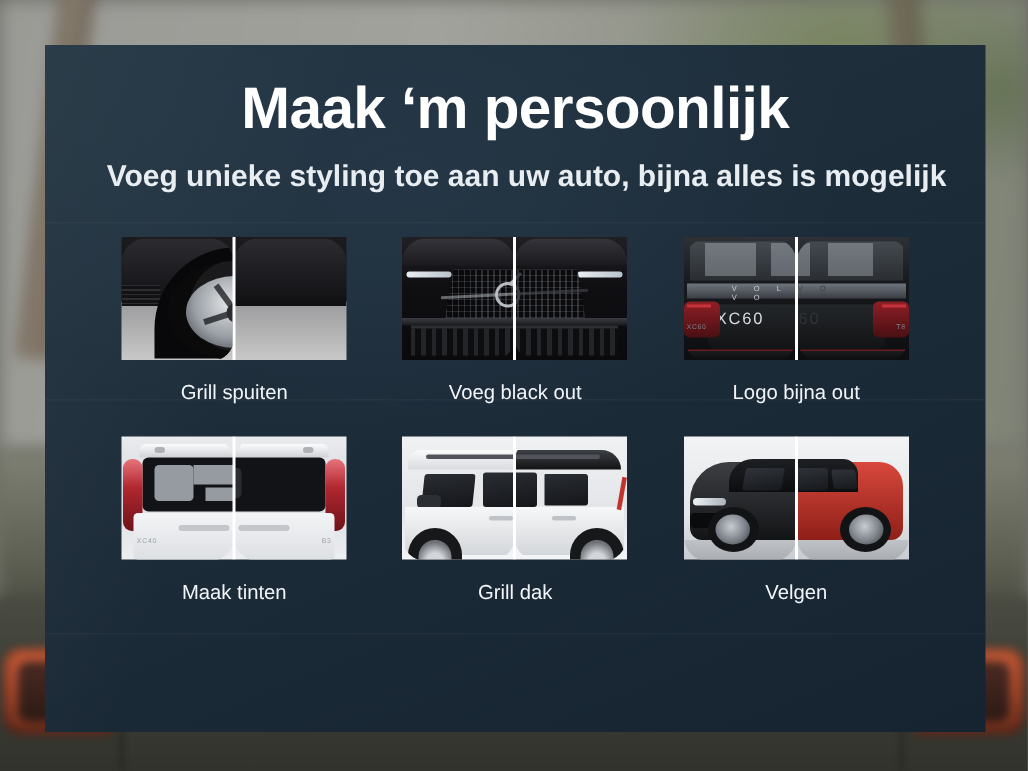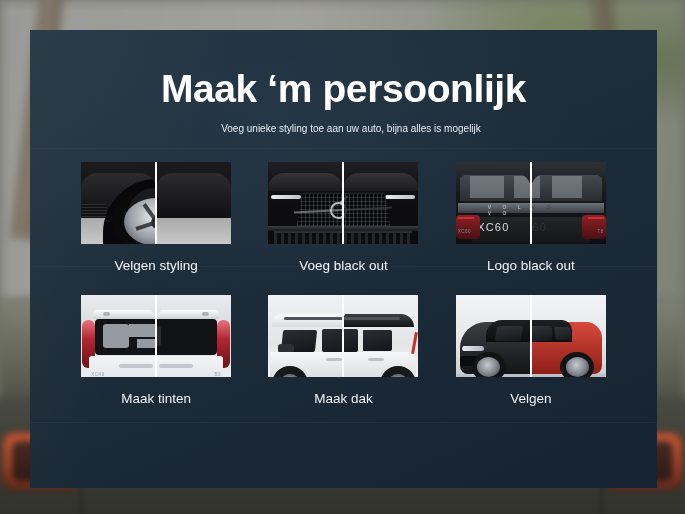--- a/index.html
+++ b/index.html
@@ -75,46 +75,46 @@
     width: 260px; height: 560px;
     background: linear-gradient(100deg, rgba(255,255,255,.055), rgba(255,255,255,0) 65%);
     transform: rotate(10deg);
     pointer-events: none;
   }
   .panel-streak {
     position: absolute; left: 0; right: 0; height: 1px;
     background: rgba(255,255,255,.035);
   }
 
-  .header { position: relative; text-align: center; padding-top: 38px; }
+  .header { position: relative; text-align: center; padding-top: 22px; }
   .title {
     font-size: 39px; font-weight: 700; color: #ffffff;
     letter-spacing: -.4px; line-height: 1.08;
   }
   .subtitle {
-    margin-top: 13px; font-size: 10px; color: #e8edf2; font-weight: 400; margin-left: 15px;
+    margin-top: 13px; font-size: 20px; color: #e8edf2; font-weight: 700; margin-left: 15px;
   }
 
   
   .grid {
     position: relative;
     margin: 28px auto 0;
     width: 562px;
     display: grid;
     grid-template-columns: repeat(3, 1fr);
     row-gap: 22px;
   }
   .cell { display: flex; flex-direction: column; align-items: center; }
   .thumb {
     position: relative;
     width: 150px; height: 82px;
     overflow: hidden;
     background: #0c0c0c;
   }
-  .thumb .half { position: absolute; top: 11px; height: 100%; width: 50%; overflow: hidden; border-radius: 16px; }
+  .thumb .half { position: absolute; top: 1px; height: 100%; width: 50%; overflow: hidden; border-radius: 16px; }
   .thumb .half.l { left: 0; }
   .thumb .half.r { right: 0; }
   .divider {
     position: absolute; left: 50%; top: 0; width: 2px; height: 100%;
     background: #ffffff; transform: translateX(-1px); z-index: 9;
   }
   .caption {
     margin-top: 14px; font-size: 13.5px; color: #f2f5f8; font-weight: 400;
   }
 
@@ -465,21 +465,21 @@
           </div>
         </div>
         <div class="half r">
           <div style="position:absolute;right:0;top:0;width:150px;height:100%">
             <div class="body"></div>
 
           </div>
         </div>
         <div class="divider"></div>
       </div>
-      <div class="caption">Velgen styling</div>
+      <div class="caption">Grill spuiten</div>
     </div>
 
     <div class="cell">
       <div class="thumb t-grill">
         <div class="half l">
           <div class="hood"></div>
           <div class="thor a"></div>
           <div class="grille"></div>
           <div class="bar"></div>
           <div class="logo"></div>
@@ -531,21 +531,21 @@
             <div class="tailgate"></div>
             <div class="badge blk">XC60</div>
             <div class="lamp b"></div>
             <div class="lampline b"></div>
             <div class="minibadge b">T8</div>
             <div class="bumper"></div>
           </div>
         </div>
         <div class="divider"></div>
       </div>
-      <div class="caption">Logo black out</div>
+      <div class="caption">Logo bijna out</div>
     </div>
 
     <div class="cell">
       <div class="thumb t-tint">
         <div class="half l">
           <div class="spoiler"></div>
           <div class="roofdot a"></div>
           <div class="rearglass"></div>
           <div class="refl r1"></div>
           <div class="refl r2"></div>
@@ -595,21 +595,21 @@
             <div class="pillar p2"></div>
             <div class="door"></div>
             <div class="handle h2"></div>
             <div class="redline"></div>
             <div class="wheelw b"></div>
             <div class="rimw b"></div>
           </div>
         </div>
         <div class="divider"></div>
       </div>
-      <div class="caption">Maak dak</div>
+      <div class="caption">Grill dak</div>
     </div>
 
     <div class="cell">
       <div class="thumb t-wrap">
         <div class="half l">
           <div class="ground"></div>
           <div class="car"></div>
           <div class="cabin"></div>
           <div class="glass g1"></div>
           <div class="hl"></div>

